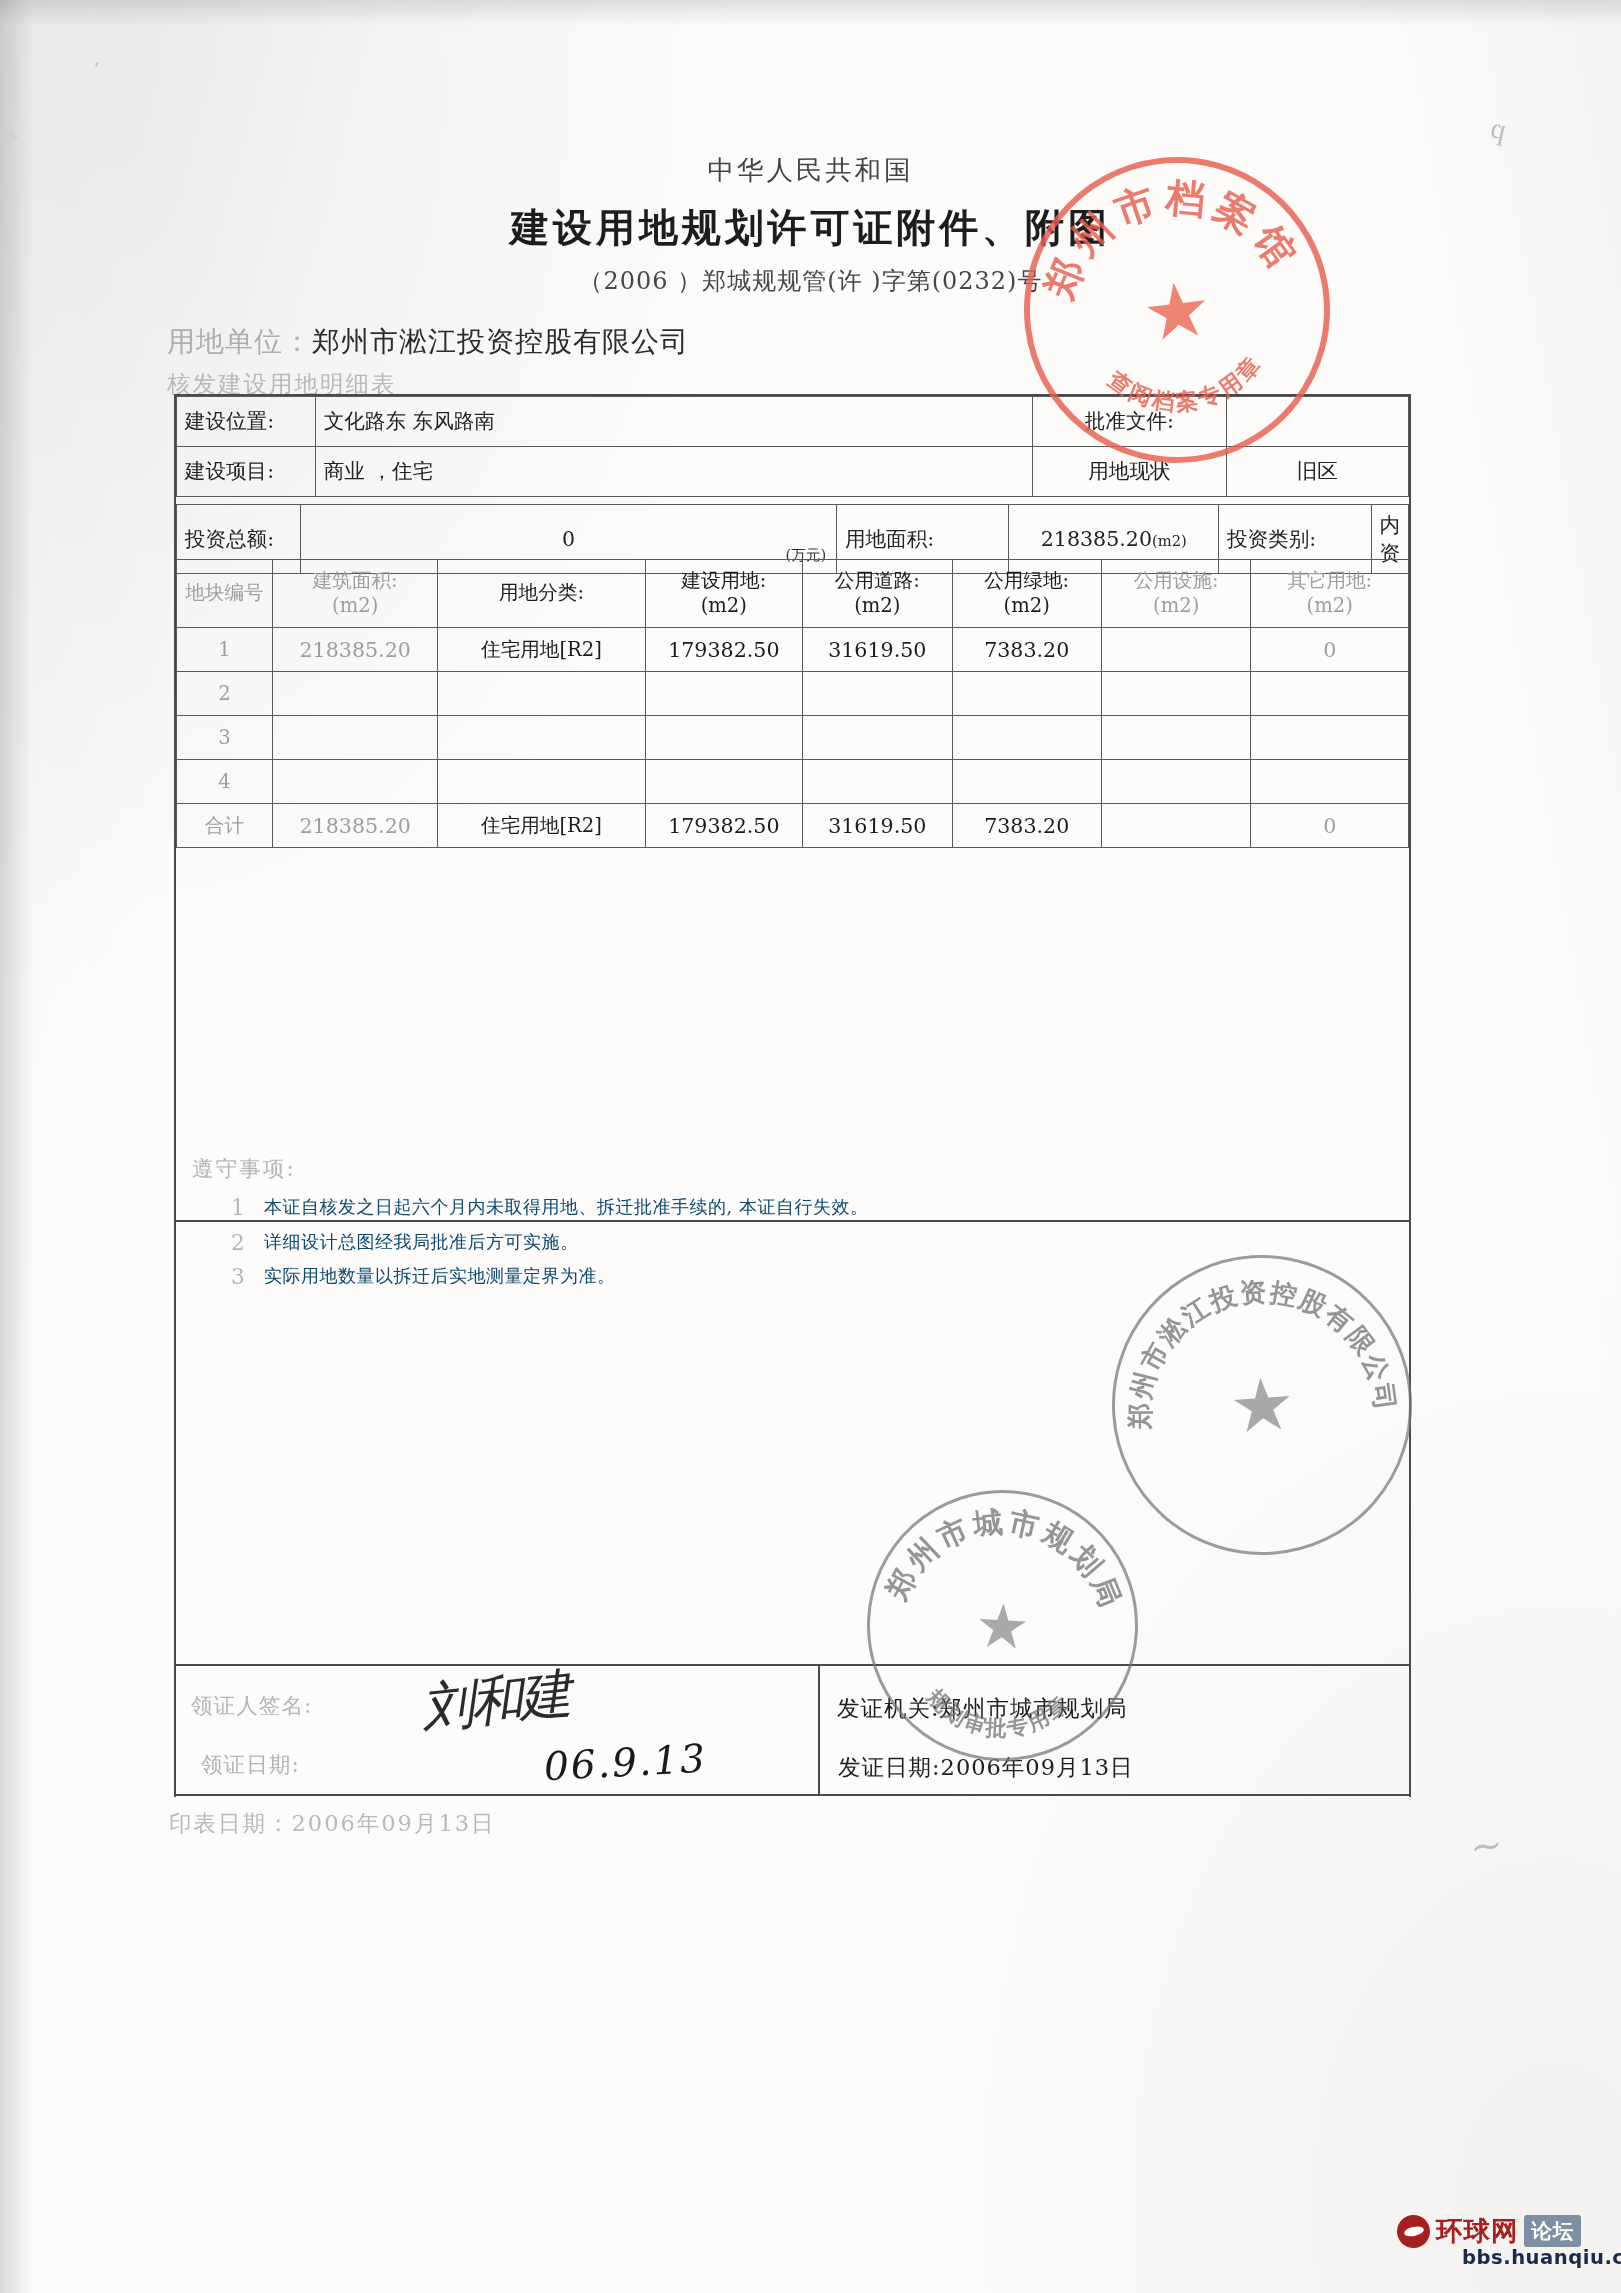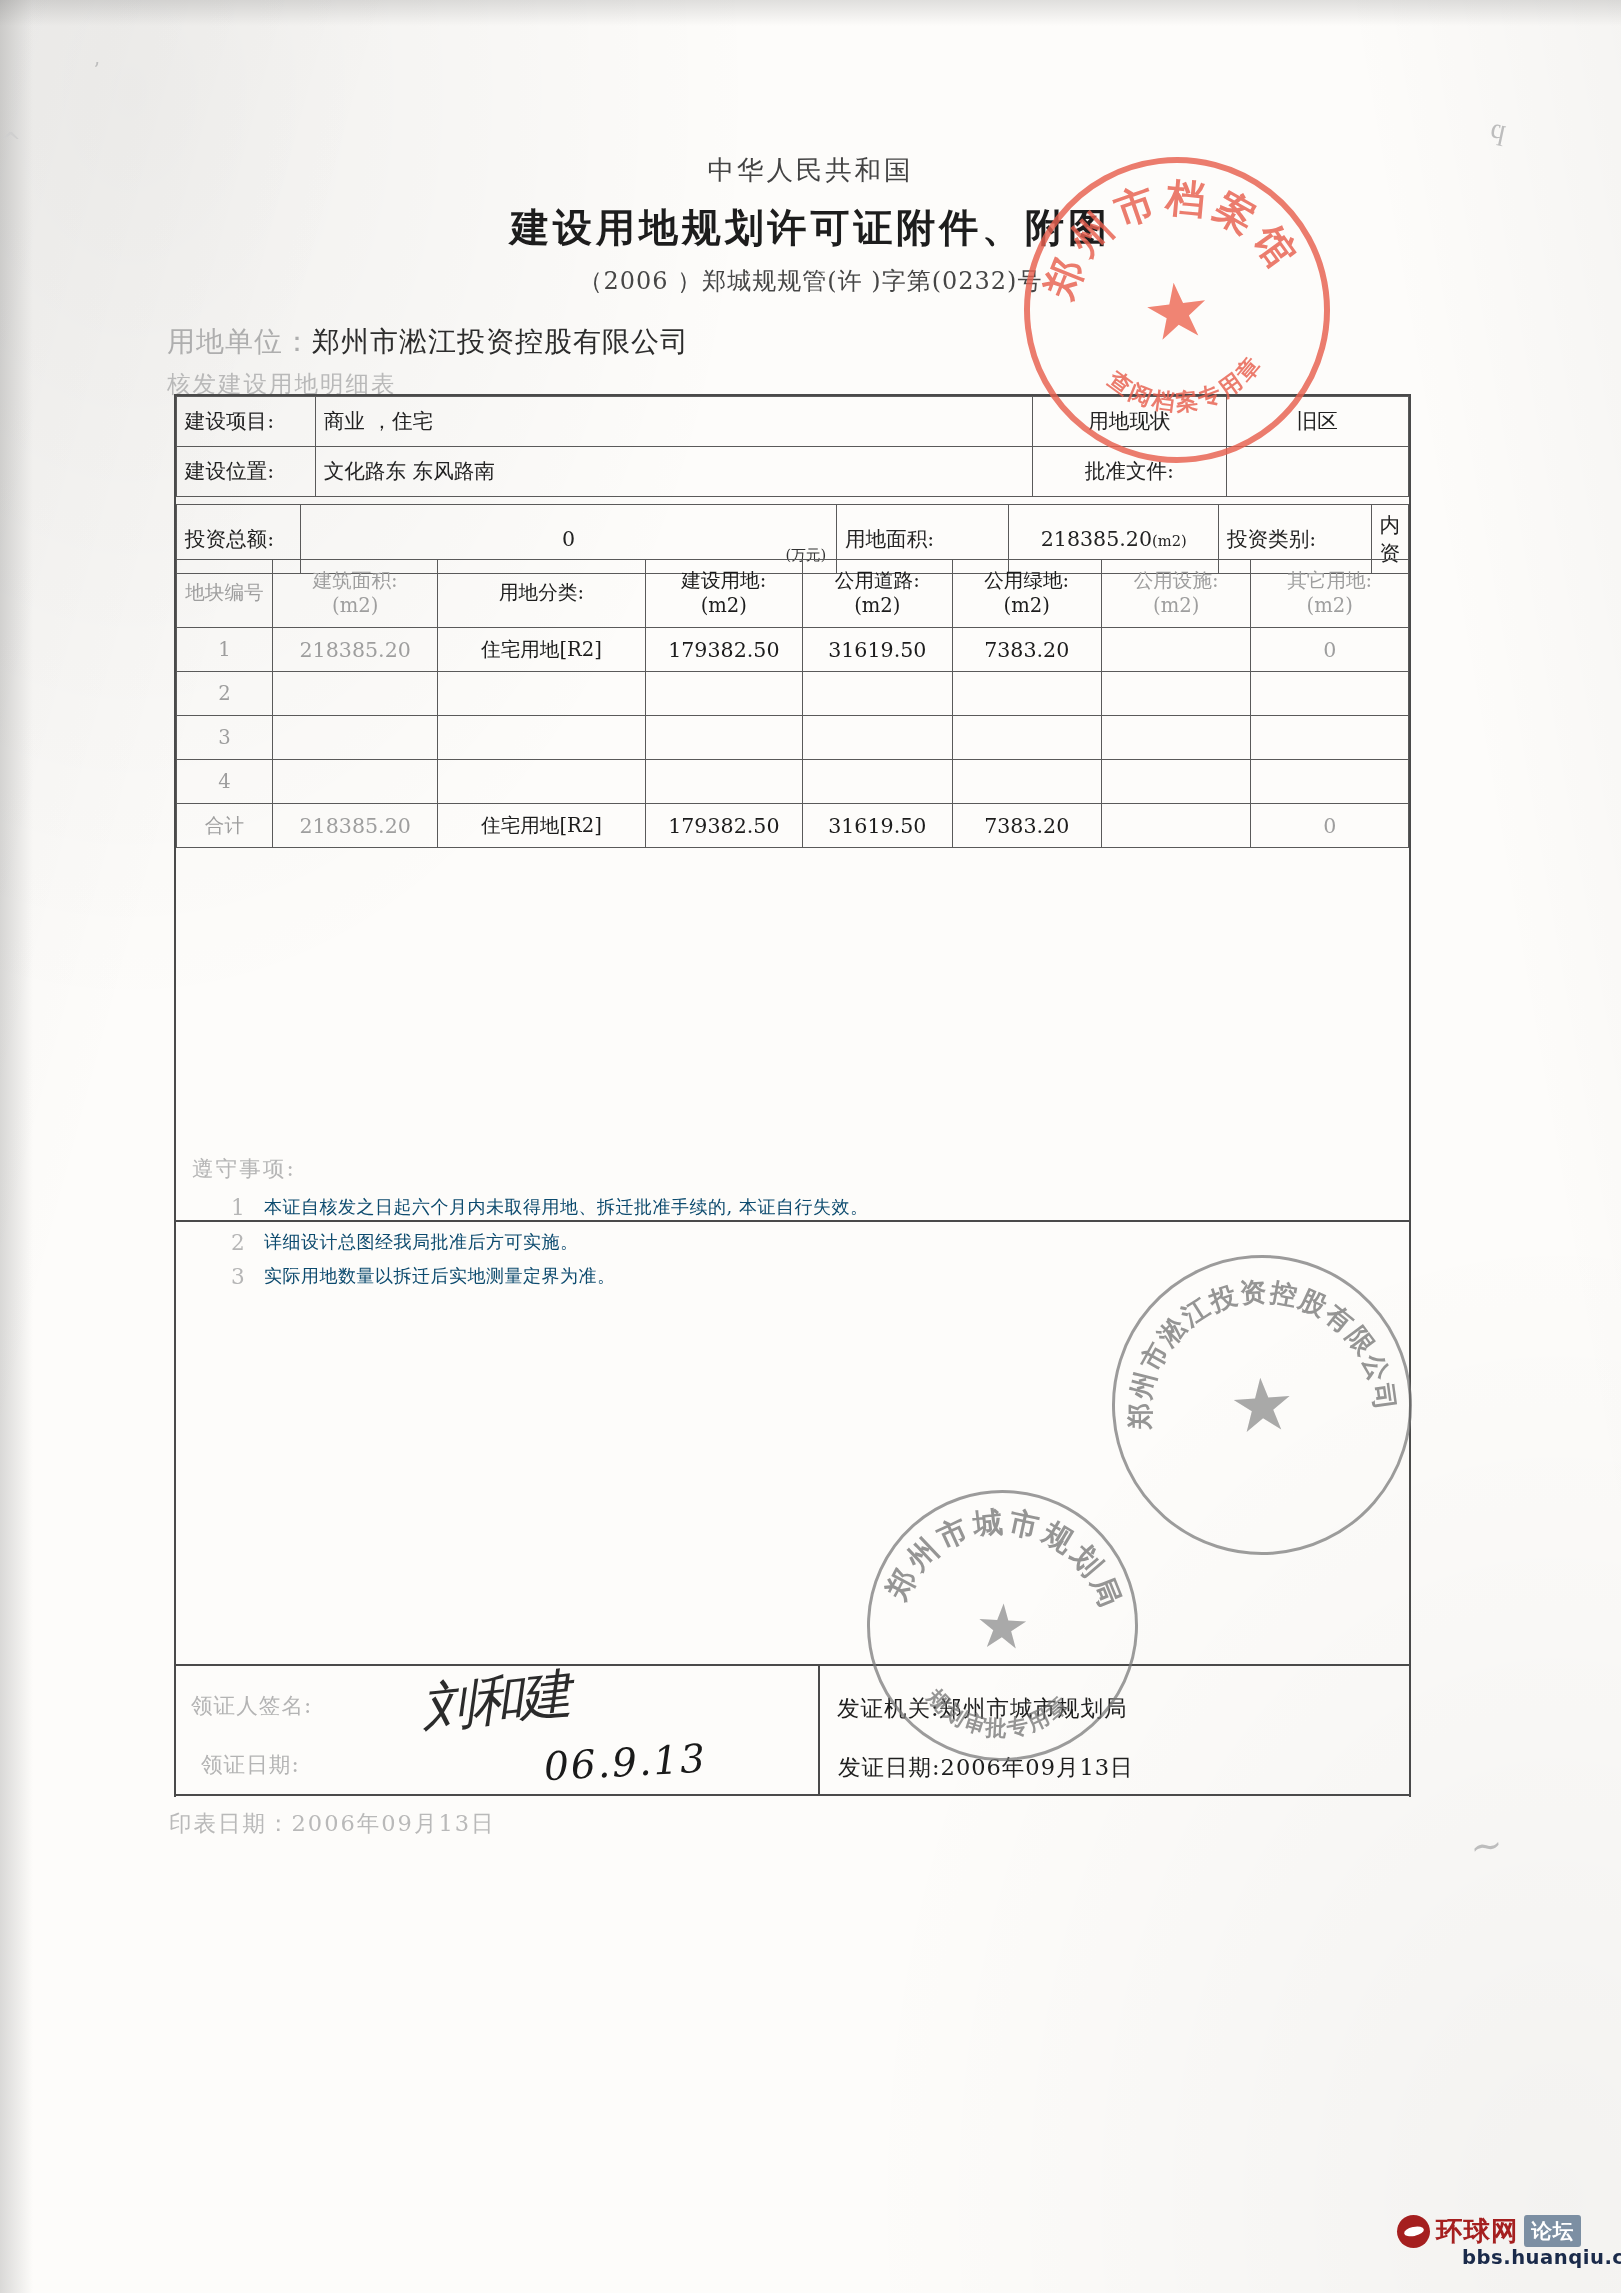--- a/index.html
+++ b/index.html
@@ -243,30 +243,30 @@
   </div>
   <div class="sheet-line">核发建设用地明细表</div>
 
   <div class="frame"></div>
   <div class="side-left"></div>
   <div class="side-right"></div>
 
   <table class="info">
     <tbody>
         <tr>
+      <td class="lbl">建设位置:</td>
+      <td class="val">文化路东   东风路南</td>
+      <td class="lbl-dark ctr">批准文件:</td>
+      <td class="ctr"></td>
+    </tr>
+    <tr>
       <td class="lbl">建设项目:</td>
       <td class="val" style="width:627px;">商业 ，住宅</td>
       <td class="lbl-dark ctr" style="width:157px;">用地现状</td>
       <td class="val-faint ctr" style="width:147px;">旧区</td>
-    </tr>
-    <tr>
-      <td class="lbl">建设位置:</td>
-      <td class="val">文化路东   东风路南</td>
-      <td class="lbl-dark ctr">批准文件:</td>
-      <td class="ctr"></td>
     </tr>
   </tbody>
     </table>
 
   <div style="position:absolute; left:176px; top:396px; width:1233px;">
     
   </div>
 
   <table class="info" style="top:504px;">
     <tbody>

